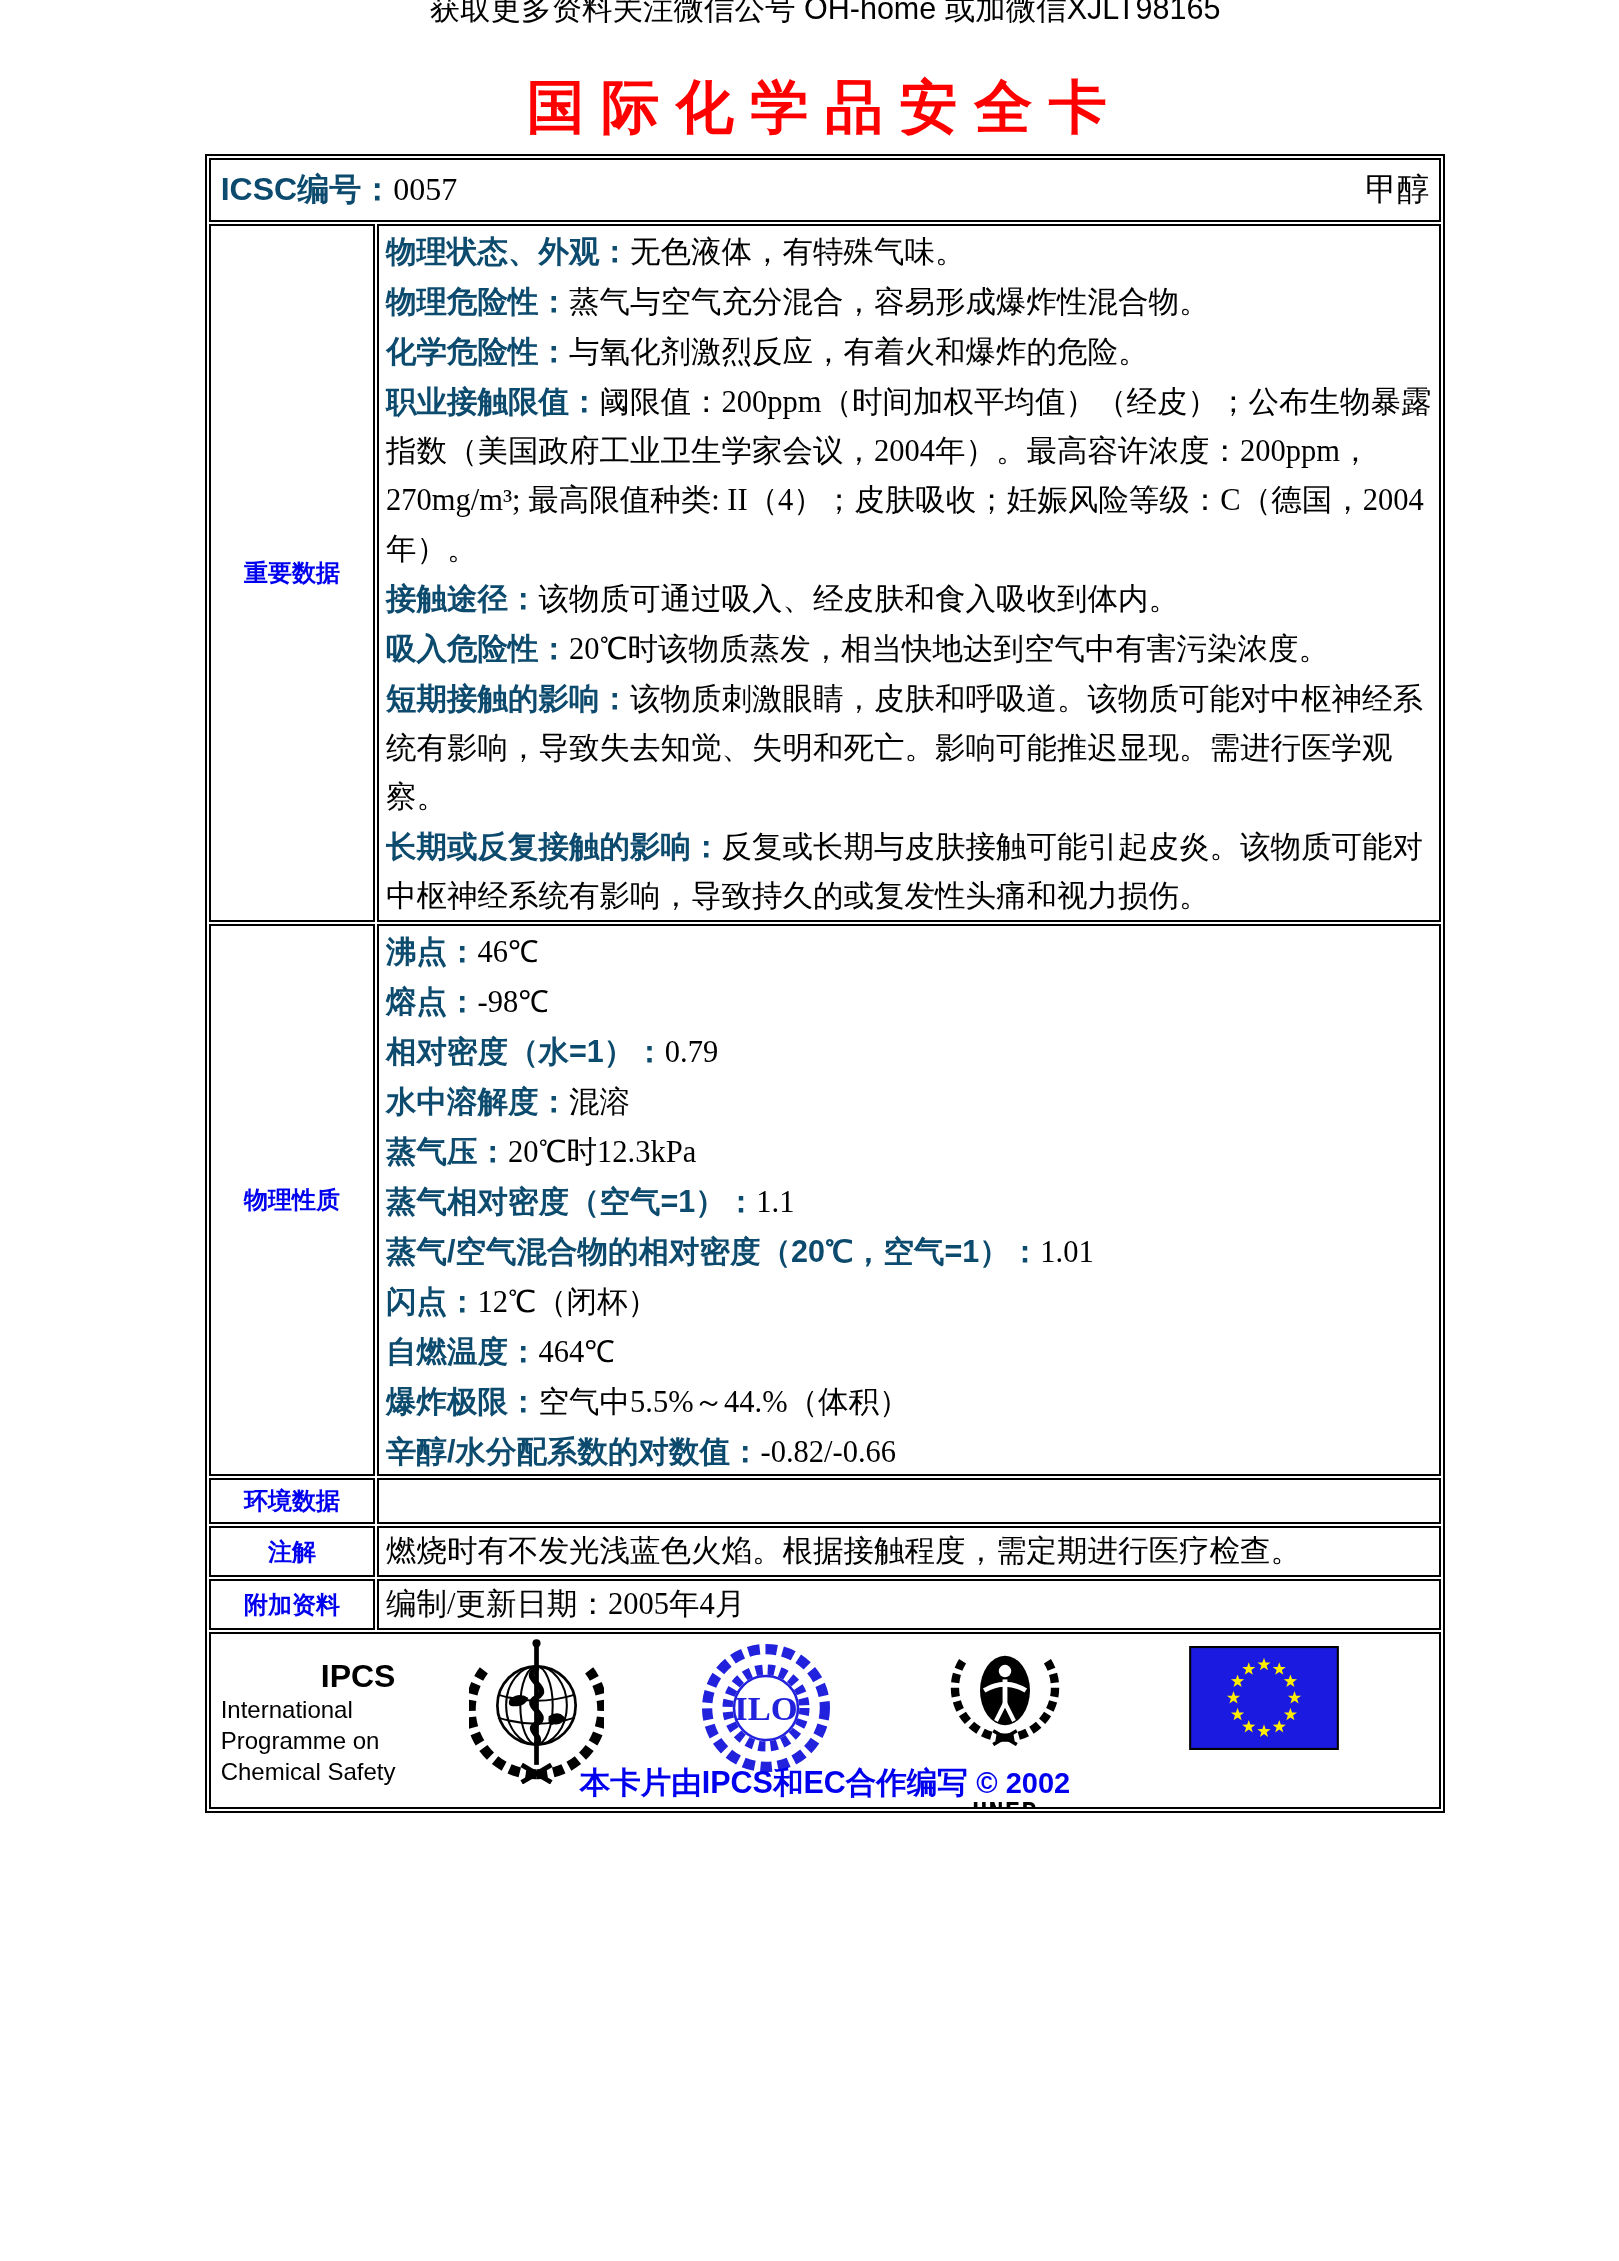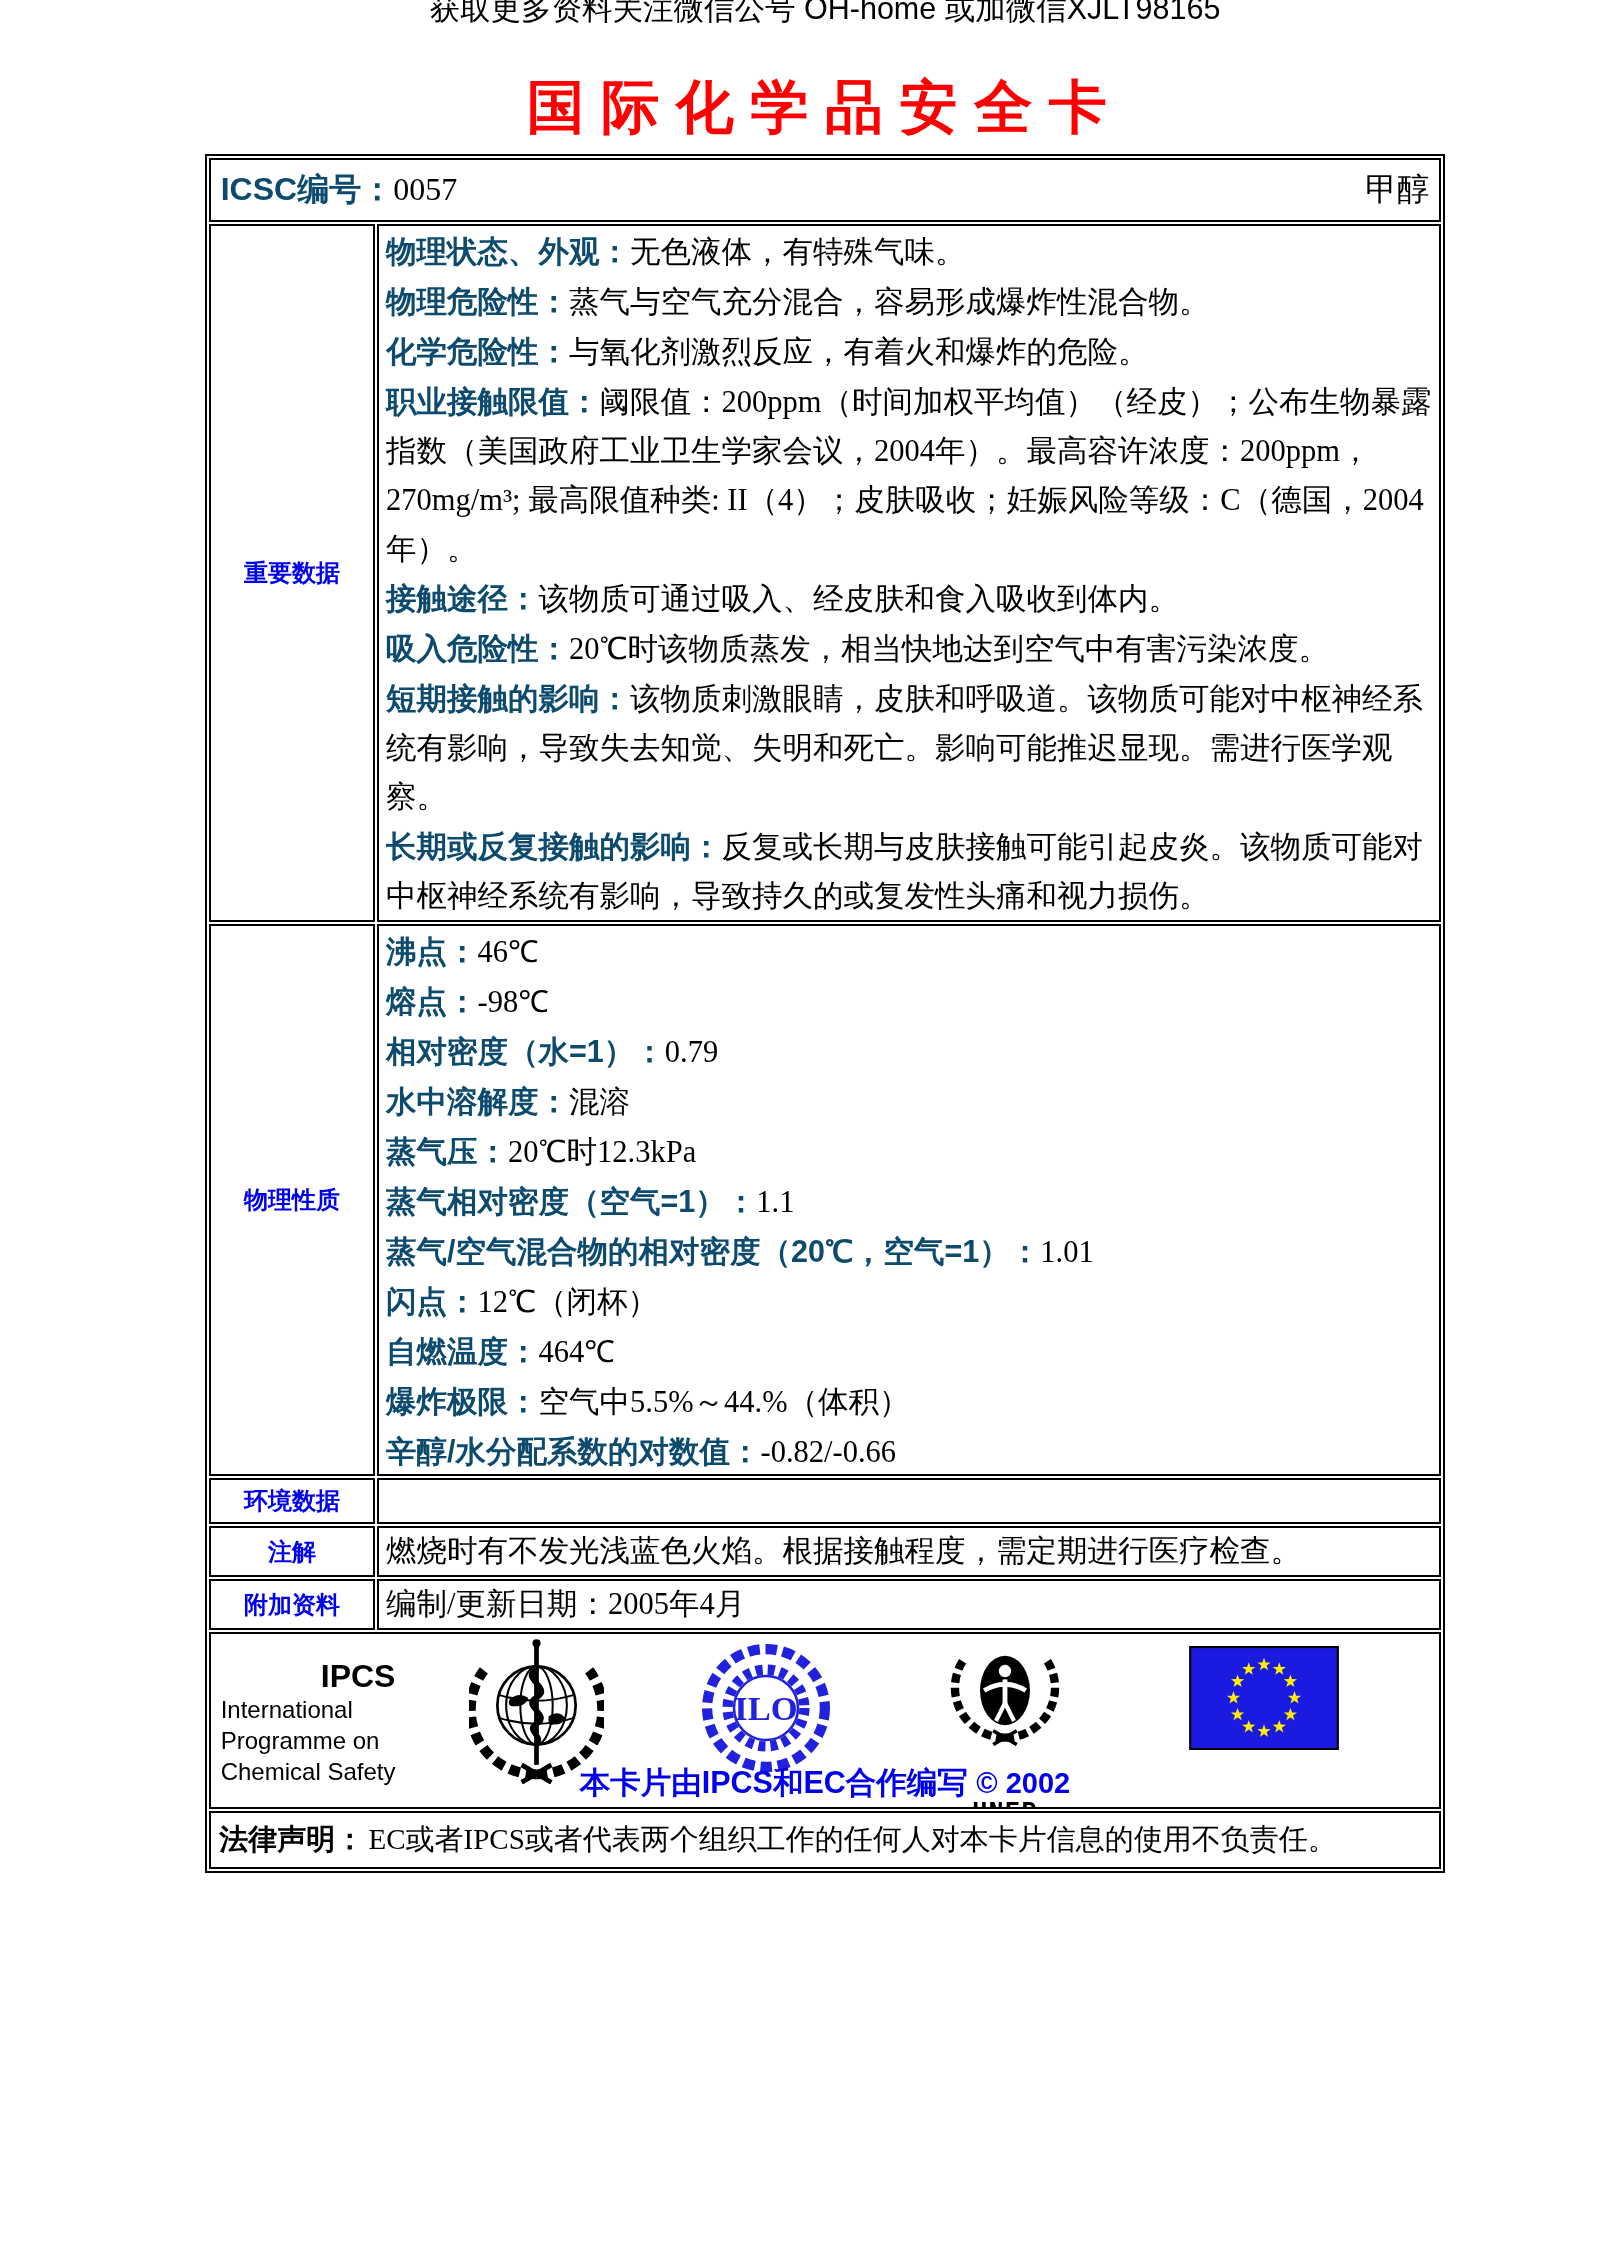--- a/index.html
+++ b/index.html
@@ -204,25 +204,17 @@
             </svg>
 
             <div class="credit">
               <span>本卡片由IPCS和EC合作编写</span>
               <span class="year">© 2002</span>
             </div>
           </div>
         </td>
       </tr>
 
-      <tr>
-        <td colspan="2" class="content-cell">
-          <div class="legal-flex">
-            <span class="legal-lbl">法律声明：</span>
-            <span>EC或者IPCS或者代表两个组织工作的任何人对本卡片信息的使用不负责任。</span>
-          </div>
-        </td>
-      </tr>
 
     </tbody>
   </table>
 </div>
 
 
 </body></html>

